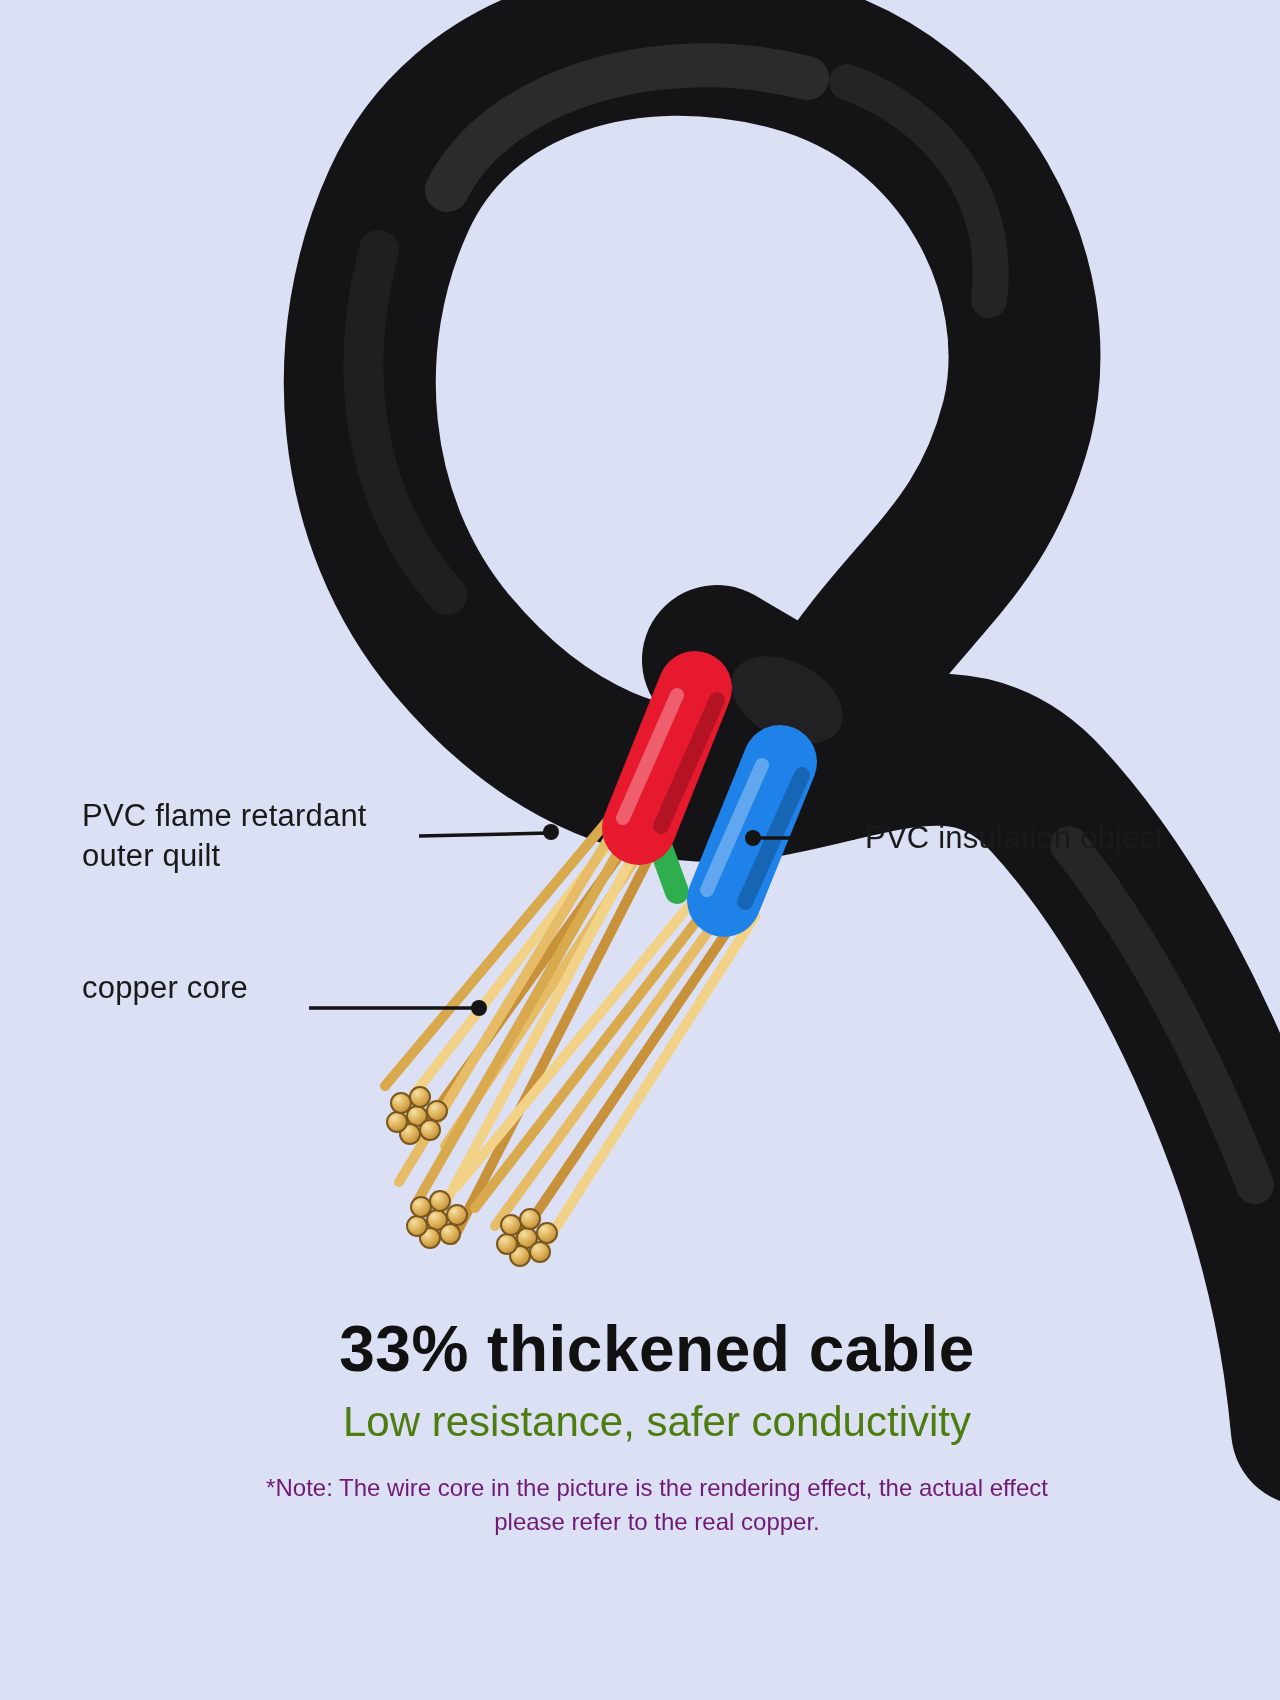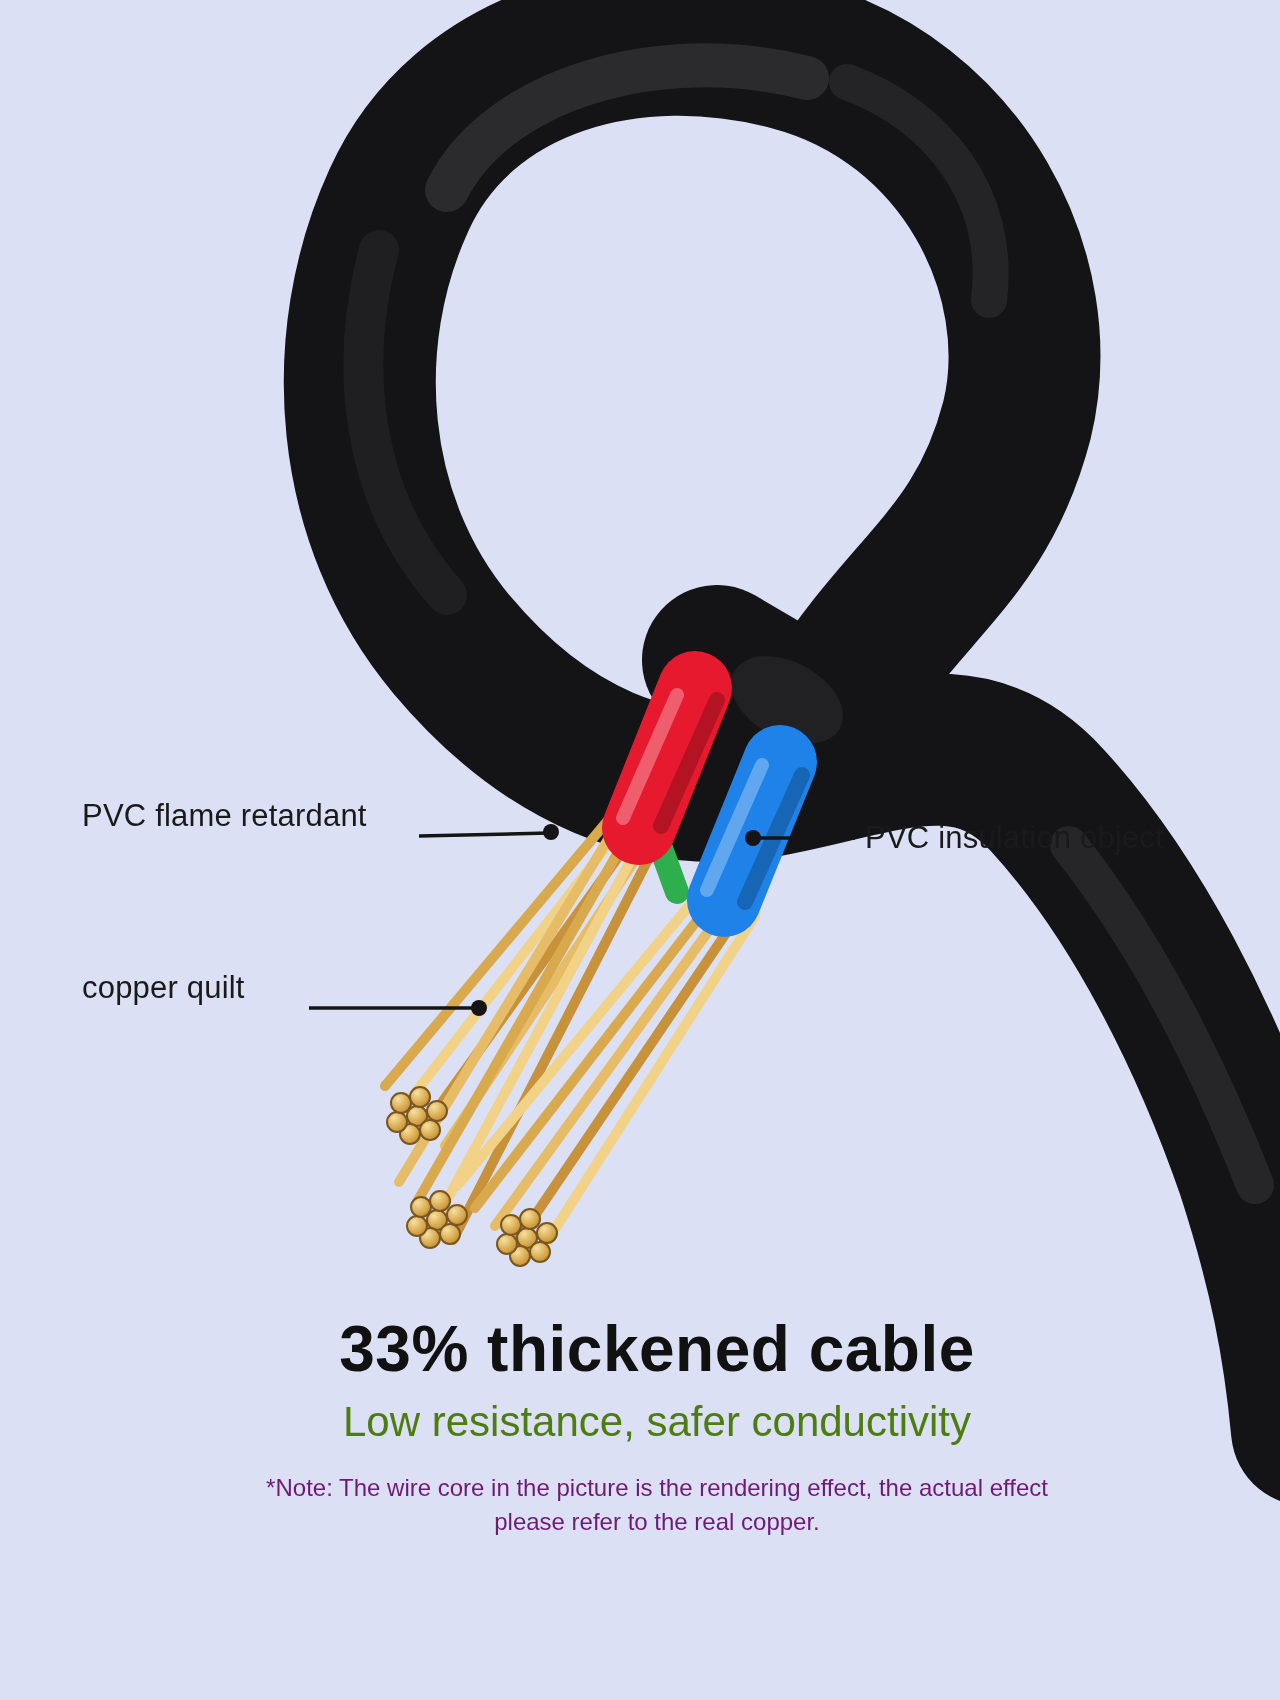--- a/index.html
+++ b/index.html
@@ -140,28 +140,29 @@
       <line x1="838" y1="838" x2="740" y2="838" stroke="#141414" stroke-width="3.5"></line>
       <circle cx="736" cy="838" r="8" fill="#151515"></circle>
 
       <line x1="292" y1="1008" x2="460" y2="1008" stroke="#141414" stroke-width="3.5"></line>
       <circle cx="462" cy="1008" r="8" fill="#151515"></circle>
     </g>
   </svg>
 
   <div class="callout" style="left:65px; top:796px; width:360px;">
     <span class="l">PVC flame retardant</span>
+    <span class="l">outer quilt</span>
   </div>
 
   <div class="callout" style="left:848px; top:818px; width:360px;">
     <span class="l">PVC insulation object</span>
   </div>
 
   <div class="callout" style="left:65px; top:968px; width:300px;">
-    <span class="l">copper quilt</span>
+    <span class="l">copper core</span>
   </div>
 
   <div class="headline">33% thickened cable</div>
   <div class="subheadline">Low resistance, safer conductivity</div>
   <div class="note note1">*Note: The wire core in the picture is the rendering effect, the actual effect</div>
   <div class="note note2">please refer to the real copper.</div>
 
 </div>
 
 </body></html>

